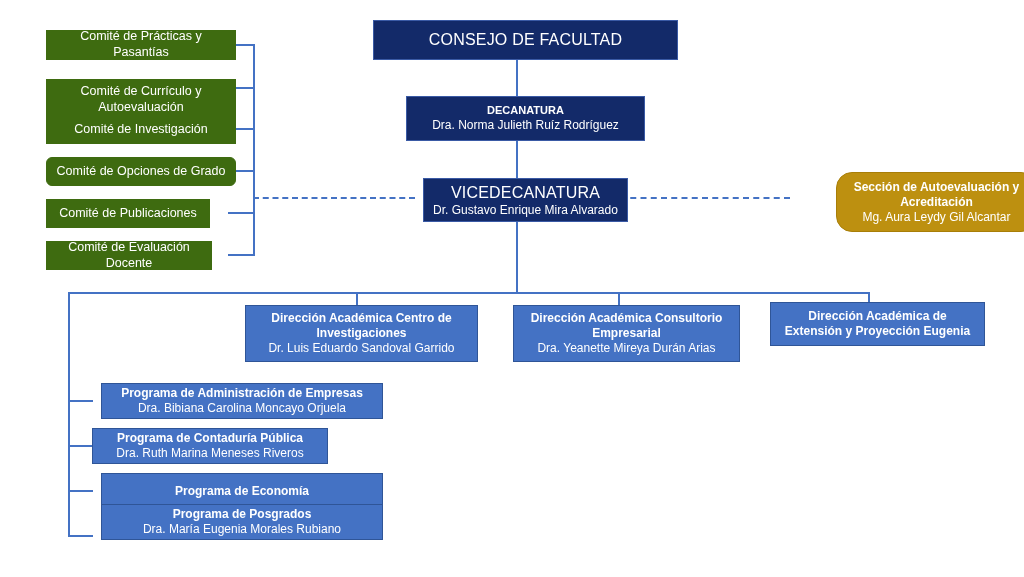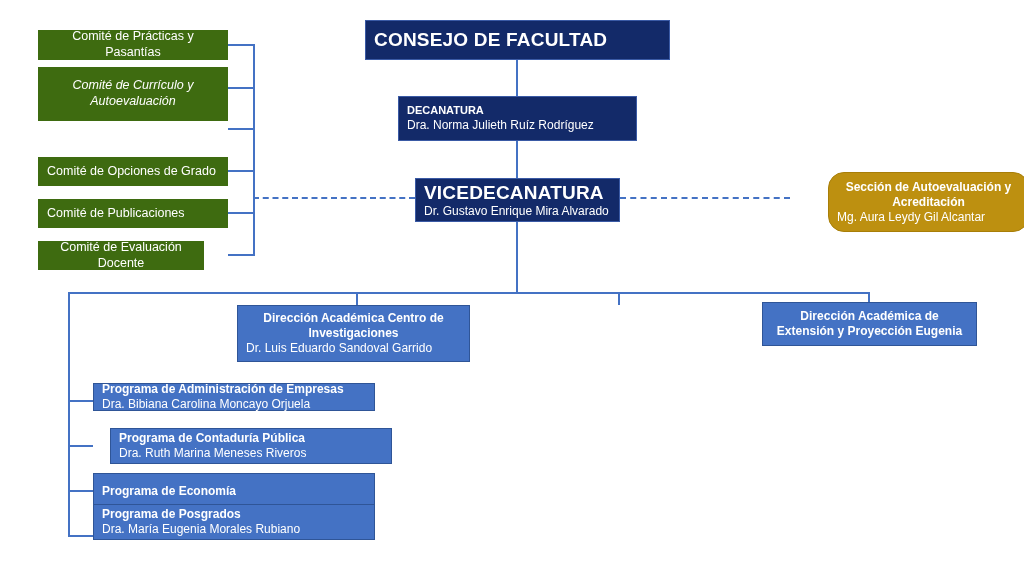--- a/index.html
+++ b/index.html
@@ -10,32 +10,33 @@
     background: #ffffff;
     font-family: "Liberation Sans", sans-serif;
     overflow: hidden;
   }
   .node {
     position: absolute;
     box-sizing: border-box;
     display: flex;
     flex-direction: column;
     justify-content: center;
-    align-items: flex-start;
+    align-items: center;
     text-align: center;
     color: #ffffff;
     padding: 10px 8px;
     line-height: 1.25;
+    margin-left: 8px;
   }
   .navy  { background: #132a69; border: 1px solid #3a5aa5; }
   .green { background: #3e6b10; border: 1px solid #3e6b10; }
   .blue  { background: #4472c4; border: 1px solid #2f5597; }
   .gold  { background: #bd9010; border: 1px solid #a87e08; }
 
-  .t-xl { font-weight: bold; font-size: 19px; letter-spacing: 0.2px; }
+  .t-xl { font-weight: normal; font-size: 16px; letter-spacing: 0.2px; }
   .t-lg { font-weight: bold; font-size: 11px; }
   .t-md { font-weight: bold; font-size: 12px; }
   .t-sm { font-size: 12px; font-weight: normal; }
   .t-comite { font-size: 12.5px; font-weight: normal; }
 
   .line { position: absolute; }
   .lh { border-top: 2px solid #4472c4; }
   .lv { border-left: 2px solid #4472c4; }
   .ldash { border-top: 2px dashed #4472c4; }
 </style>
@@ -91,46 +92,53 @@
   </div>
 
   <div class="node gold" style="left:828px; top:172px; width:201px; height:60px;border-radius:16px;">
     <div class="t-md">Sección de Autoevaluación y Acreditación</div>
     <div class="t-sm">Mg. Aura Leydy Gil Alcantar</div>
   </div>
 
   <div class="node green" style="left:38px; top:30px; width:190px; height:30px;">
     <div class="t-comite">Comité de Prácticas y Pasantías</div>
   </div>
-  <div class="node green" style="left:38px; top:67px; width:190px; height:54px;font-style:italic;">
+  <div class="node green" style="left:38px; top:79px; width:190px; height:42px;">
     <div class="t-comite">Comité de Currículo y Autoevaluación</div>
   </div>
-  <div class="node green" style="left:38px; top:157px; width:190px; height:29px;">
+  <div class="node green" style="left:38px; top:115px; width:190px; height:29px;">
+    <div class="t-comite">Comité de Investigación</div>
+  </div>
+  <div class="node green" style="left:38px; top:157px; width:190px; height:29px;border-radius:6px;">
     <div class="t-comite">Comité de Opciones de Grado</div>
   </div>
-  <div class="node green" style="left:38px; top:199px; width:190px; height:29px;">
+  <div class="node green" style="left:38px; top:199px; width:164px; height:29px;">
     <div class="t-comite">Comité de Publicaciones</div>
   </div>
   <div class="node green" style="left:38px; top:241px; width:166px; height:29px;">
     <div class="t-comite">Comité de Evaluación Docente</div>
   </div>
 
   <div class="node blue" style="left:237px; top:305px; width:233px; height:57px;">
     <div class="t-md">Dirección Académica Centro de Investigaciones</div>
     <div class="t-sm">Dr. Luis Eduardo Sandoval Garrido</div>
   </div>
+  <div class="node blue" style="left:505px; top:305px; width:227px; height:57px;">
+    <div class="t-md">Dirección Académica Consultorio Empresarial</div>
+    <div class="t-sm">Dra. Yeanette Mireya Durán Arias</div>
+  </div>
   <div class="node blue" style="left:762px; top:302px; width:215px; height:44px;">
     <div class="t-md">Dirección Académica de Extensión y Proyección Eugenia</div>
   </div>
 
-  <div class="node blue" style="left:93px; top:383px; width:282px; height:28px;">
+  <div class="node blue" style="left:93px; top:383px; width:282px; height:36px;">
     <div class="t-md">Programa de Administración de Empresas</div>
     <div class="t-sm">Dra. Bibiana Carolina Moncayo Orjuela</div>
   </div>
-  <div class="node blue" style="left:110px; top:428px; width:282px; height:36px;">
+  <div class="node blue" style="left:84px; top:428px; width:236px; height:36px;">
     <div class="t-md">Programa de Contaduría Pública</div>
     <div class="t-sm">Dra. Ruth Marina Meneses Riveros</div>
   </div>
   <div class="node blue" style="left:93px; top:473px; width:282px; height:36px;">
     <div class="t-md">Programa de Economía</div>
   </div>
   <div class="node blue" style="left:93px; top:504px; width:282px; height:36px;">
     <div class="t-md">Programa de Posgrados</div>
     <div class="t-sm">Dra. María Eugenia Morales Rubiano</div>
   </div>

